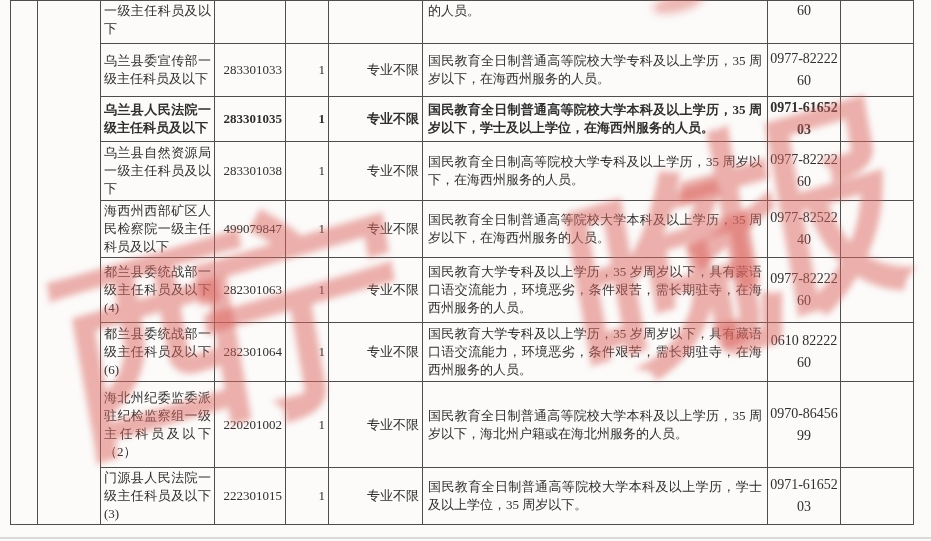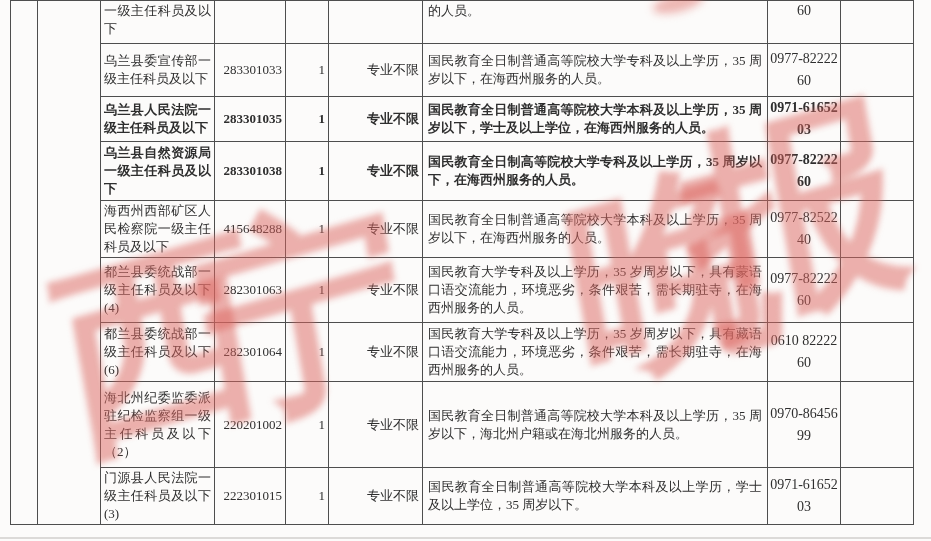--- a/index.html
+++ b/index.html
@@ -27,21 +27,21 @@
   td.name{text-align:justify;text-align-last:left;}
   td.code,td.num,td.major{text-align:right;}
   td.req{text-align:justify;text-align-last:left;padding:1px 5px;}
   td.phone{text-align:center;font-size:14px;padding:0;}
   td.phone div{line-height:22px;white-space:nowrap;}
   tr.r0 td{vertical-align:top;}
   tr.r0 td.phone div{line-height:20px;}
   td.spacer{padding:0;}
   
   tr.r0{height:43px;} tr.r1{height:53px;} tr.r2{height:38px;font-weight:bold;}
-  tr.r3{height:59px;font-weight:bold;} tr.r4{height:56px;} tr.r5{height:65px;}
+  tr.r3{height:59px;} tr.r4{height:56px;} tr.r5{height:65px;}
   tr.r6{height:59px;} tr.r7{height:86px;padding-left:44px;} tr.r8{height:57px;padding-left:25px;}
   
   .watermark{position:absolute;inset:0;pointer-events:none;z-index:5;}
   .wm-char{
     position:absolute;
     font-family:"Liberation Serif","DejaVu Serif",serif;
     font-weight:bold;
     color:rgba(219,99,94,0.50);
     filter:blur(3px);
     transform:rotate(-16deg) skewX(-6deg);
@@ -128,21 +128,21 @@
         <td class="req">国民教育全日制高等院校大学专科及以上学历，35 周岁以下，在海西州服务的人员。</td>
         <td class="phone">
           <div>0977-82222</div>
           <div>60</div>
         </td>
         <td></td>
       </tr>
 
       <tr class="r4">
         <td class="name">海西州西部矿区人民检察院一级主任科员及以下</td>
-        <td class="code">415648288</td>
+        <td class="code">499079847</td>
         <td class="num">1</td>
         <td class="major">专业不限</td>
         <td class="req">国民教育全日制普通高等院校大学本科及以上学历，35 周岁以下，在海西州服务的人员。</td>
         <td class="phone">
           <div>0977-82522</div>
           <div>40</div>
         </td>
         <td></td>
       </tr>
 

